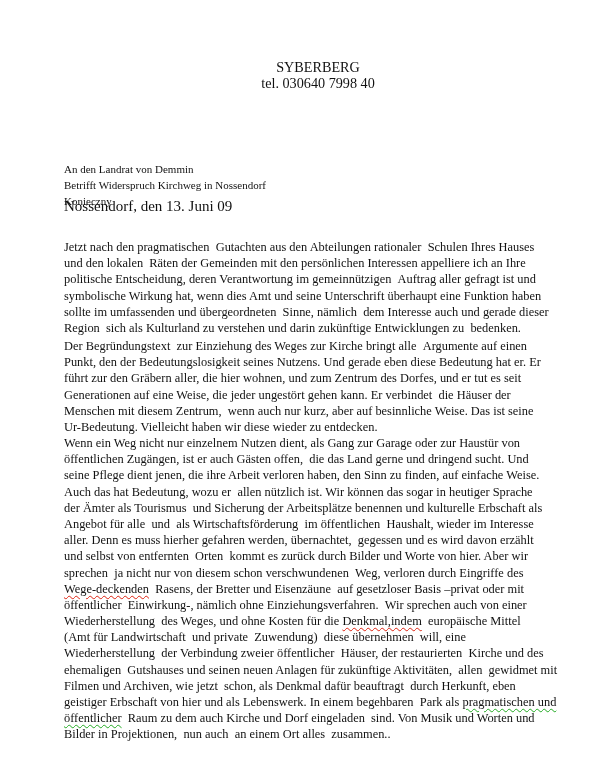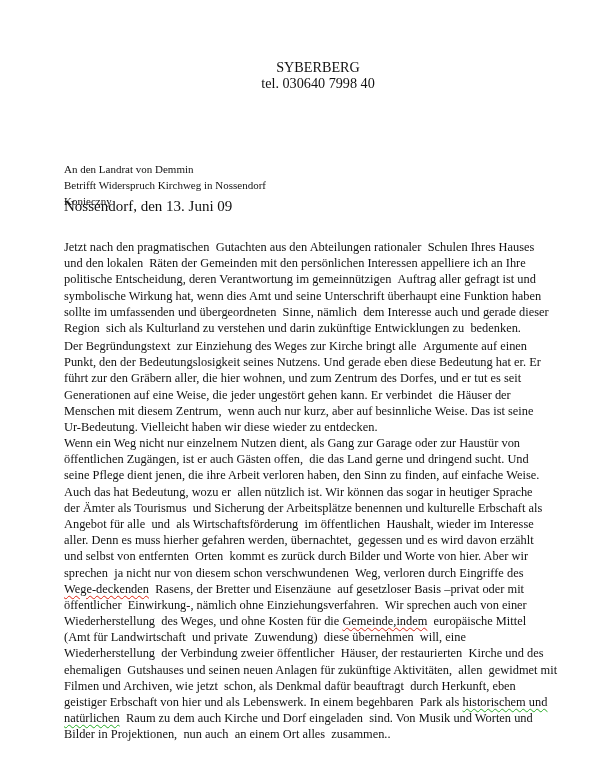--- a/index.html
+++ b/index.html
@@ -57,22 +57,22 @@
       <span class="ln">öffentlichen Zugängen, ist er auch Gästen offen, &nbsp;die das Land gerne und dringend sucht. Und</span>
       <span class="ln">seine Pflege dient jenen, die ihre Arbeit verloren haben, den Sinn zu finden, auf einfache Weise.</span>
       <span class="ln">Auch das hat Bedeutung, wozu er &nbsp;allen nützlich ist. Wir können das sogar in heutiger Sprache</span>
       <span class="ln">der Ämter als Tourismus &nbsp;und Sicherung der Arbeitsplätze benennen und kulturelle Erbschaft als</span>
       <span class="ln">Angebot für alle &nbsp;und &nbsp;als Wirtschaftsförderung &nbsp;im öffentlichen &nbsp;Haushalt, wieder im Interesse</span>
       <span class="ln">aller. Denn es muss hierher gefahren werden, übernachtet, &nbsp;gegessen und es wird davon erzählt</span>
       <span class="ln">und selbst von entfernten &nbsp;Orten &nbsp;kommt es zurück durch Bilder und Worte von hier. Aber wir</span>
       <span class="ln">sprechen &nbsp;ja nicht nur von diesem schon verschwundenen &nbsp;Weg, verloren durch Eingriffe des</span>
       <span class="ln"><span class="spell-red">Wege-deckenden</span> &nbsp;Rasens, der Bretter und Eisenzäune &nbsp;auf gesetzloser Basis –privat oder mit</span>
       <span class="ln">öffentlicher &nbsp;Einwirkung-, nämlich ohne Einziehungsverfahren. &nbsp;Wir sprechen auch von einer</span>
-      <span class="ln">Wiederherstellung &nbsp;des Weges, und ohne Kosten für die <span class="spell-red">Gemeinde,indem</span> &nbsp;europäische Mittel</span>
+      <span class="ln">Wiederherstellung &nbsp;des Weges, und ohne Kosten für die <span class="spell-red">Denkmal,indem</span> &nbsp;europäische Mittel</span>
       <span class="ln">(Amt für Landwirtschaft &nbsp;und private &nbsp;Zuwendung) &nbsp;diese übernehmen &nbsp;will, eine</span>
       <span class="ln">Wiederherstellung &nbsp;der Verbindung zweier öffentlicher &nbsp;Häuser, der restaurierten &nbsp;Kirche und des</span>
       <span class="ln">ehemaligen &nbsp;Gutshauses und seinen neuen Anlagen für zukünftige Aktivitäten, &nbsp;allen &nbsp;gewidmet mit</span>
       <span class="ln">Filmen und Archiven, wie jetzt &nbsp;schon, als Denkmal dafür beauftragt &nbsp;durch Herkunft, eben</span>
-      <span class="ln">geistiger Erbschaft von hier und als Lebenswerk. In einem begehbaren &nbsp;Park als <span class="spell-green">historischem und</span></span>
-      <span class="ln"><span class="spell-green">natürlichen</span> &nbsp;Raum zu dem auch Kirche und Dorf eingeladen &nbsp;sind. Von Musik und Worten und</span>
+      <span class="ln">geistiger Erbschaft von hier und als Lebenswerk. In einem begehbaren &nbsp;Park als <span class="spell-green">pragmatischen und</span></span>
+      <span class="ln"><span class="spell-green">öffentlicher</span> &nbsp;Raum zu dem auch Kirche und Dorf eingeladen &nbsp;sind. Von Musik und Worten und</span>
       <span class="ln">Bilder in Projektionen, &nbsp;nun auch &nbsp;an einem Ort alles &nbsp;zusammen..</span>
     </div>
 </div>
 
 </body></html>

